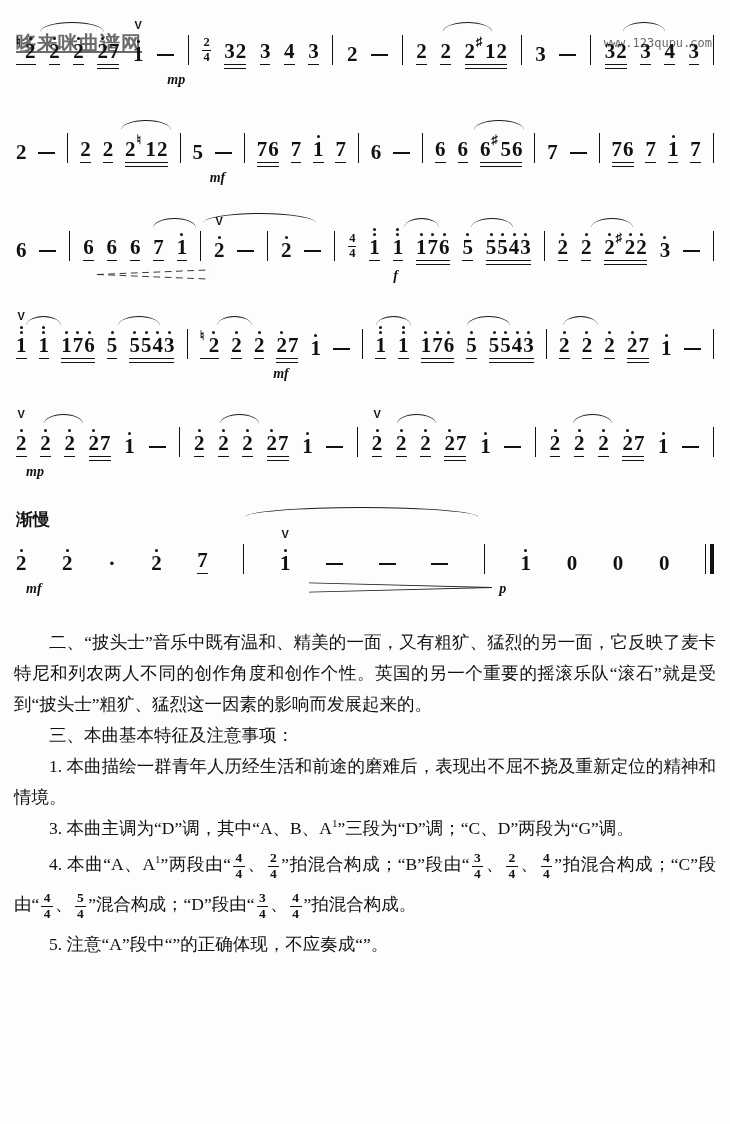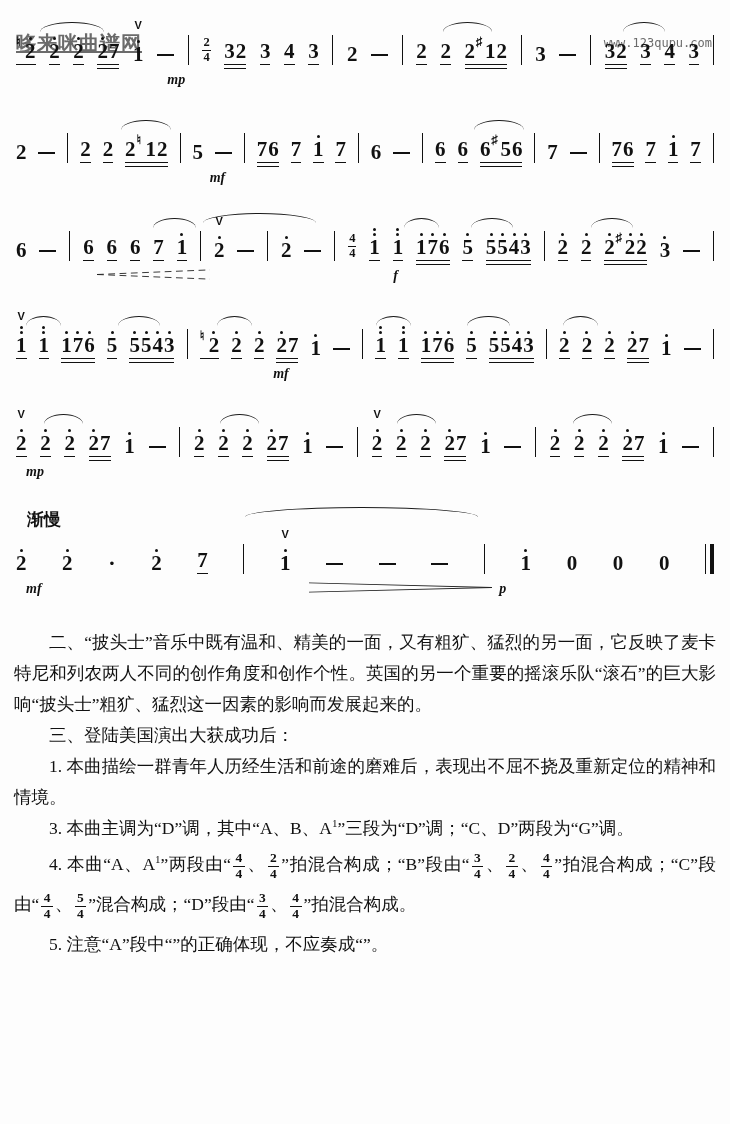--- a/index.html
+++ b/index.html
@@ -6,21 +6,21 @@
   .page{position:relative;width:730px;height:1124px;background:#fdfdfd;overflow:hidden;
         font-family:"Liberation Serif",serif;color:#111;}
   
   .wm{position:absolute;color:#6b6b6b;font-weight:bold;}
   .wm-tl{top:30px;left:16px;font-size:20px;letter-spacing:1px;text-decoration:underline;}
   .wm-tr{top:36px;right:18px;font-size:12px;font-family:"DejaVu Sans Mono",monospace;font-weight:normal;margin-left:6px;}
   
   .score{padding:14px 4px 0 4px;}
   .sline{position:relative;margin:0 8px 27px 8px;padding:15px 4px 20px 4px;}
   .sline.hastempo{padding-top:34px;}
-  .tempo{position:absolute;top:4px;left:15px;font-weight:bold;font-size:17px;
+  .tempo{position:absolute;top:4px;left:4px;font-weight:bold;font-size:17px;
          font-family:"Liberation Sans",sans-serif;}
   .cells{display:flex;align-items:flex-end;justify-content:space-between;}
   .cluster{display:inline-flex;align-items:flex-end;gap:1px;position:relative;}
   .u1{border-bottom:1.7px solid #111;padding-bottom:2px;}
   .u2{border-bottom:1.7px solid #111;padding-bottom:2px;position:relative;}
   .u2::after{content:"";position:absolute;left:0;right:0;bottom:-4.5px;border-bottom:1.7px solid #111;}
   .note{display:inline-flex;flex-direction:column;align-items:center;position:relative;}
   .note.hasacc{margin-left:9px;}
   .ndots{height:12px;display:flex;flex-direction:column;justify-content:flex-end;align-items:center;}
   .dt{width:3px;height:3px;border-radius:50%;background:#111;margin:1px 0;}
@@ -1104,22 +1104,22 @@
         <div class="dyn" style="left: 69%;">p</div>
         <svg viewBox="0 0 100 10" preserveAspectRatio="none" class="hp" style="left: 42%; width: 26%;">
           <line x1="0" y1="0.8" x2="100" y2="5" stroke="#222" stroke-width="0.8"></line>
           <line x1="0" y1="9.2" x2="100" y2="5" stroke="#222" stroke-width="0.8"></line>
         </svg>
       </div>
     </div>
 
   <div class="notes">
     <div id="paras">
-        <div class="para">二、“披头士”音乐中既有温和、精美的一面，又有粗犷、猛烈的另一面，它反映了麦卡特尼和列农两人不同的创作角度和创作个性。英国的另一个重要的摇滚乐队“滚石”的巨大影响“披头士”粗犷、猛烈这一因素的影响而发展起来的。</div>
-        <div class="para">三、登陆美国演出大获成功后：</div>
+        <div class="para">二、“披头士”音乐中既有温和、精美的一面，又有粗犷、猛烈的另一面，它反映了麦卡特尼和列农两人不同的创作角度和创作个性。英国的另一个重要的摇滚乐队“滚石”就是受到“披头士”粗犷、猛烈这一因素的影响而发展起来的。</div>
+        <div class="para">三、本曲基本特征及注意事项：</div>
         <div class="para">1. 本曲描绘一群青年人历经生活和前途的磨难后，表现出不屈不挠及重新定位的精神和情境。</div>
         <div class="para">3. 本曲主调为“D”调，其中“A、B、A<sup class="supn">1</sup>”三段为“D”调；“C、D”两段为“G”调。</div>
         <div class="para tall">4. 本曲“A、A<sup class="supn">1</sup>”两段由“<span class="frac">
             <span class="fn">4</span>
             <span class="fd">4</span>
           </span>、<span class="frac">
             <span class="fn">2</span>
             <span class="fd">4</span>
           </span>”拍混合构成；“B”段由“<span class="frac">
             <span class="fn">3</span>

